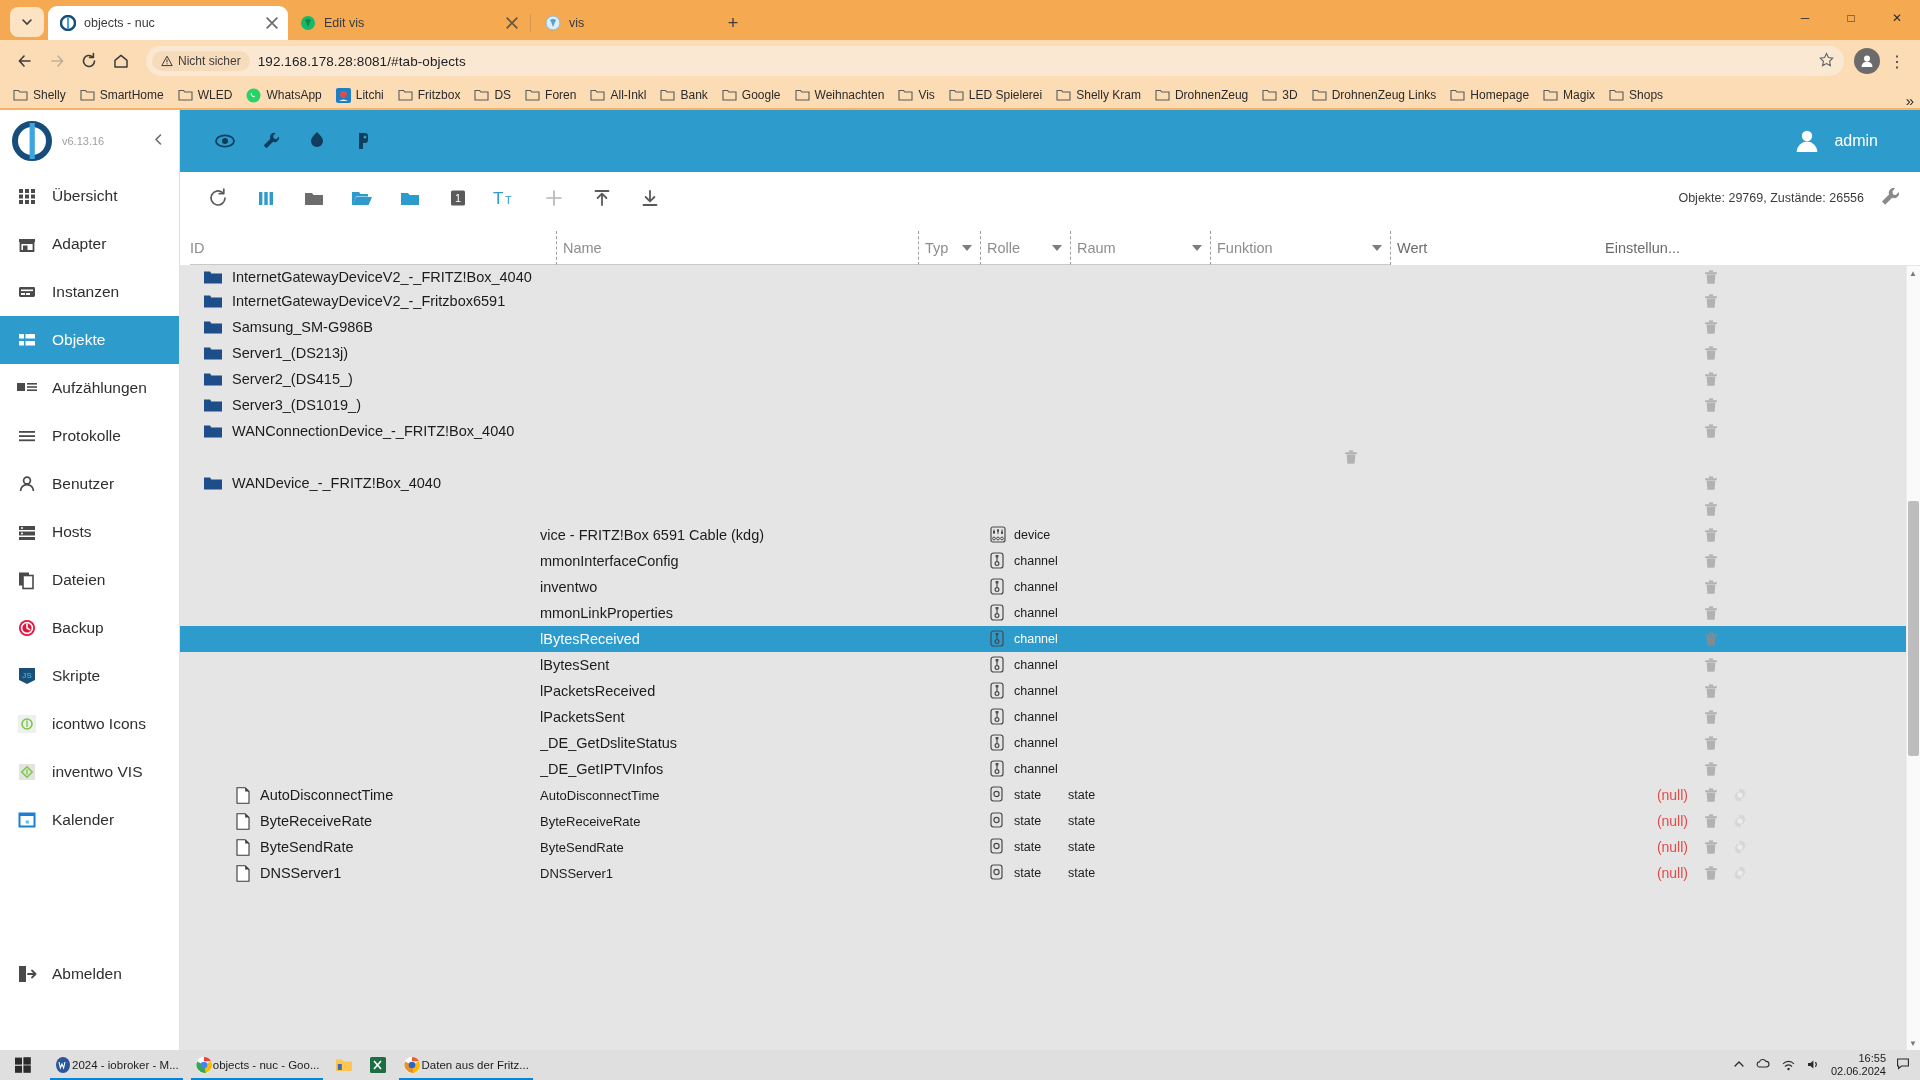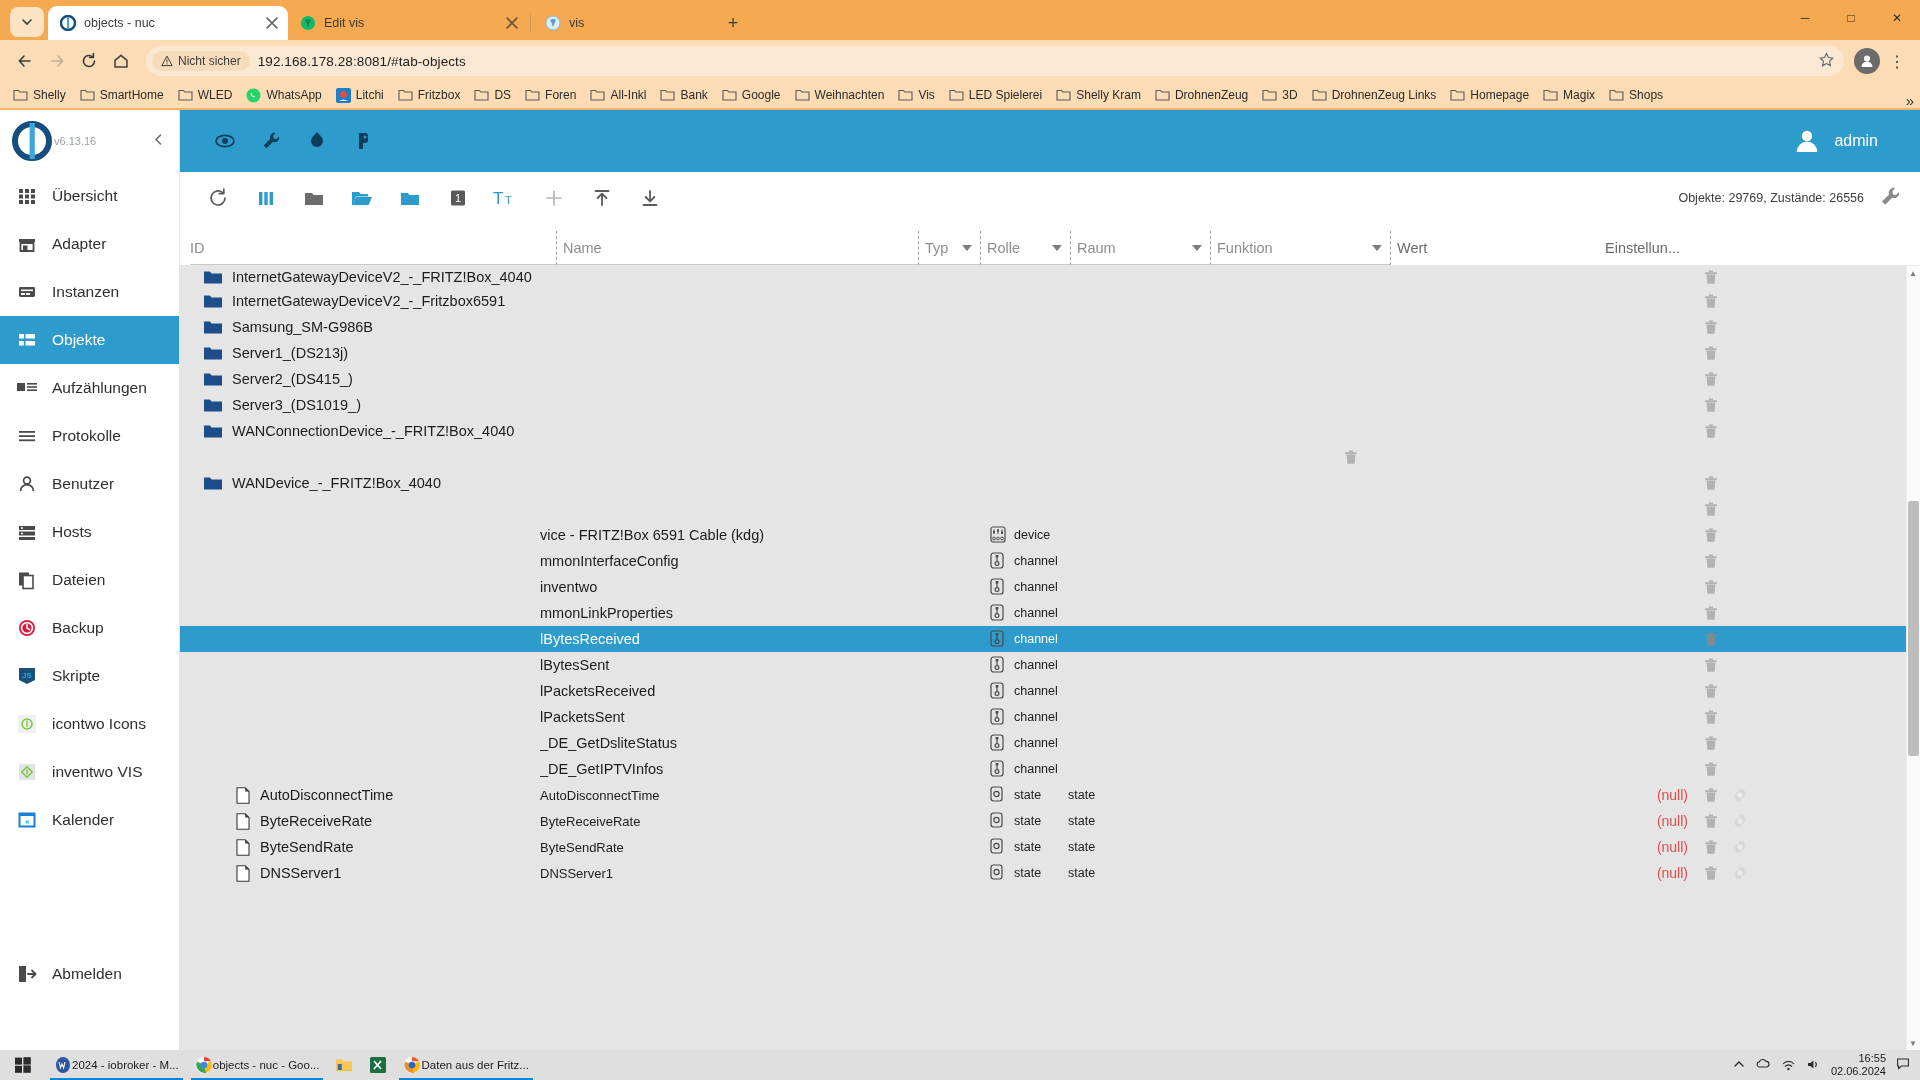--- a/index.html
+++ b/index.html
@@ -66,21 +66,21 @@
         color: #2b2b2b; white-space: nowrap; cursor:pointer; border-radius:4px;}
   .bm .bmico { width: 15px; height: 15px; flex:0 0 15px; display:block;}
   .bm-overflow { position:absolute; right: 6px; font-size: 15px; color:#2b2b2b; cursor:pointer; }
 
   
   .page { position: absolute; top: 110px; left: 0; width: 1920px; height: 940px; background: #fff; display:flex; }
 
   
   .sidebar { width: 180px; height: 940px; background: #fff; border-right: 1px solid #e2e2e2;
              position: relative; flex: 0 0 180px; }
-  .sb-head { height: 62px; display:flex; align-items:center; padding-left: 10px; gap:0; }
+  .sb-head { height: 62px; display:flex; align-items:center; padding-left: 10px; gap:8px; }
   .logo { width: 44px; height: 44px; }
   .ver { font-size: 11px; color: #9aa0a6; }
   .collapse { margin-left: auto; margin-right: 14px; color:#6b6b6b; font-size: 16px; cursor:pointer;}
   .sb-item { height: 48px; display:flex; align-items:center; gap: 14px; padding-left: 16px;
              font-size: 15.5px; color: #2f2f2f; cursor:pointer; }
   .sb-item.active { background: #2e9bcd; color: #fff; }
   .sb-item .sbico { width: 22px; height: 22px; flex:0 0 22px; display:flex; align-items:center; justify-content:center;}
   .sb-logout { position: absolute; bottom: 52px; left: 0; right: 0; }
 
   

